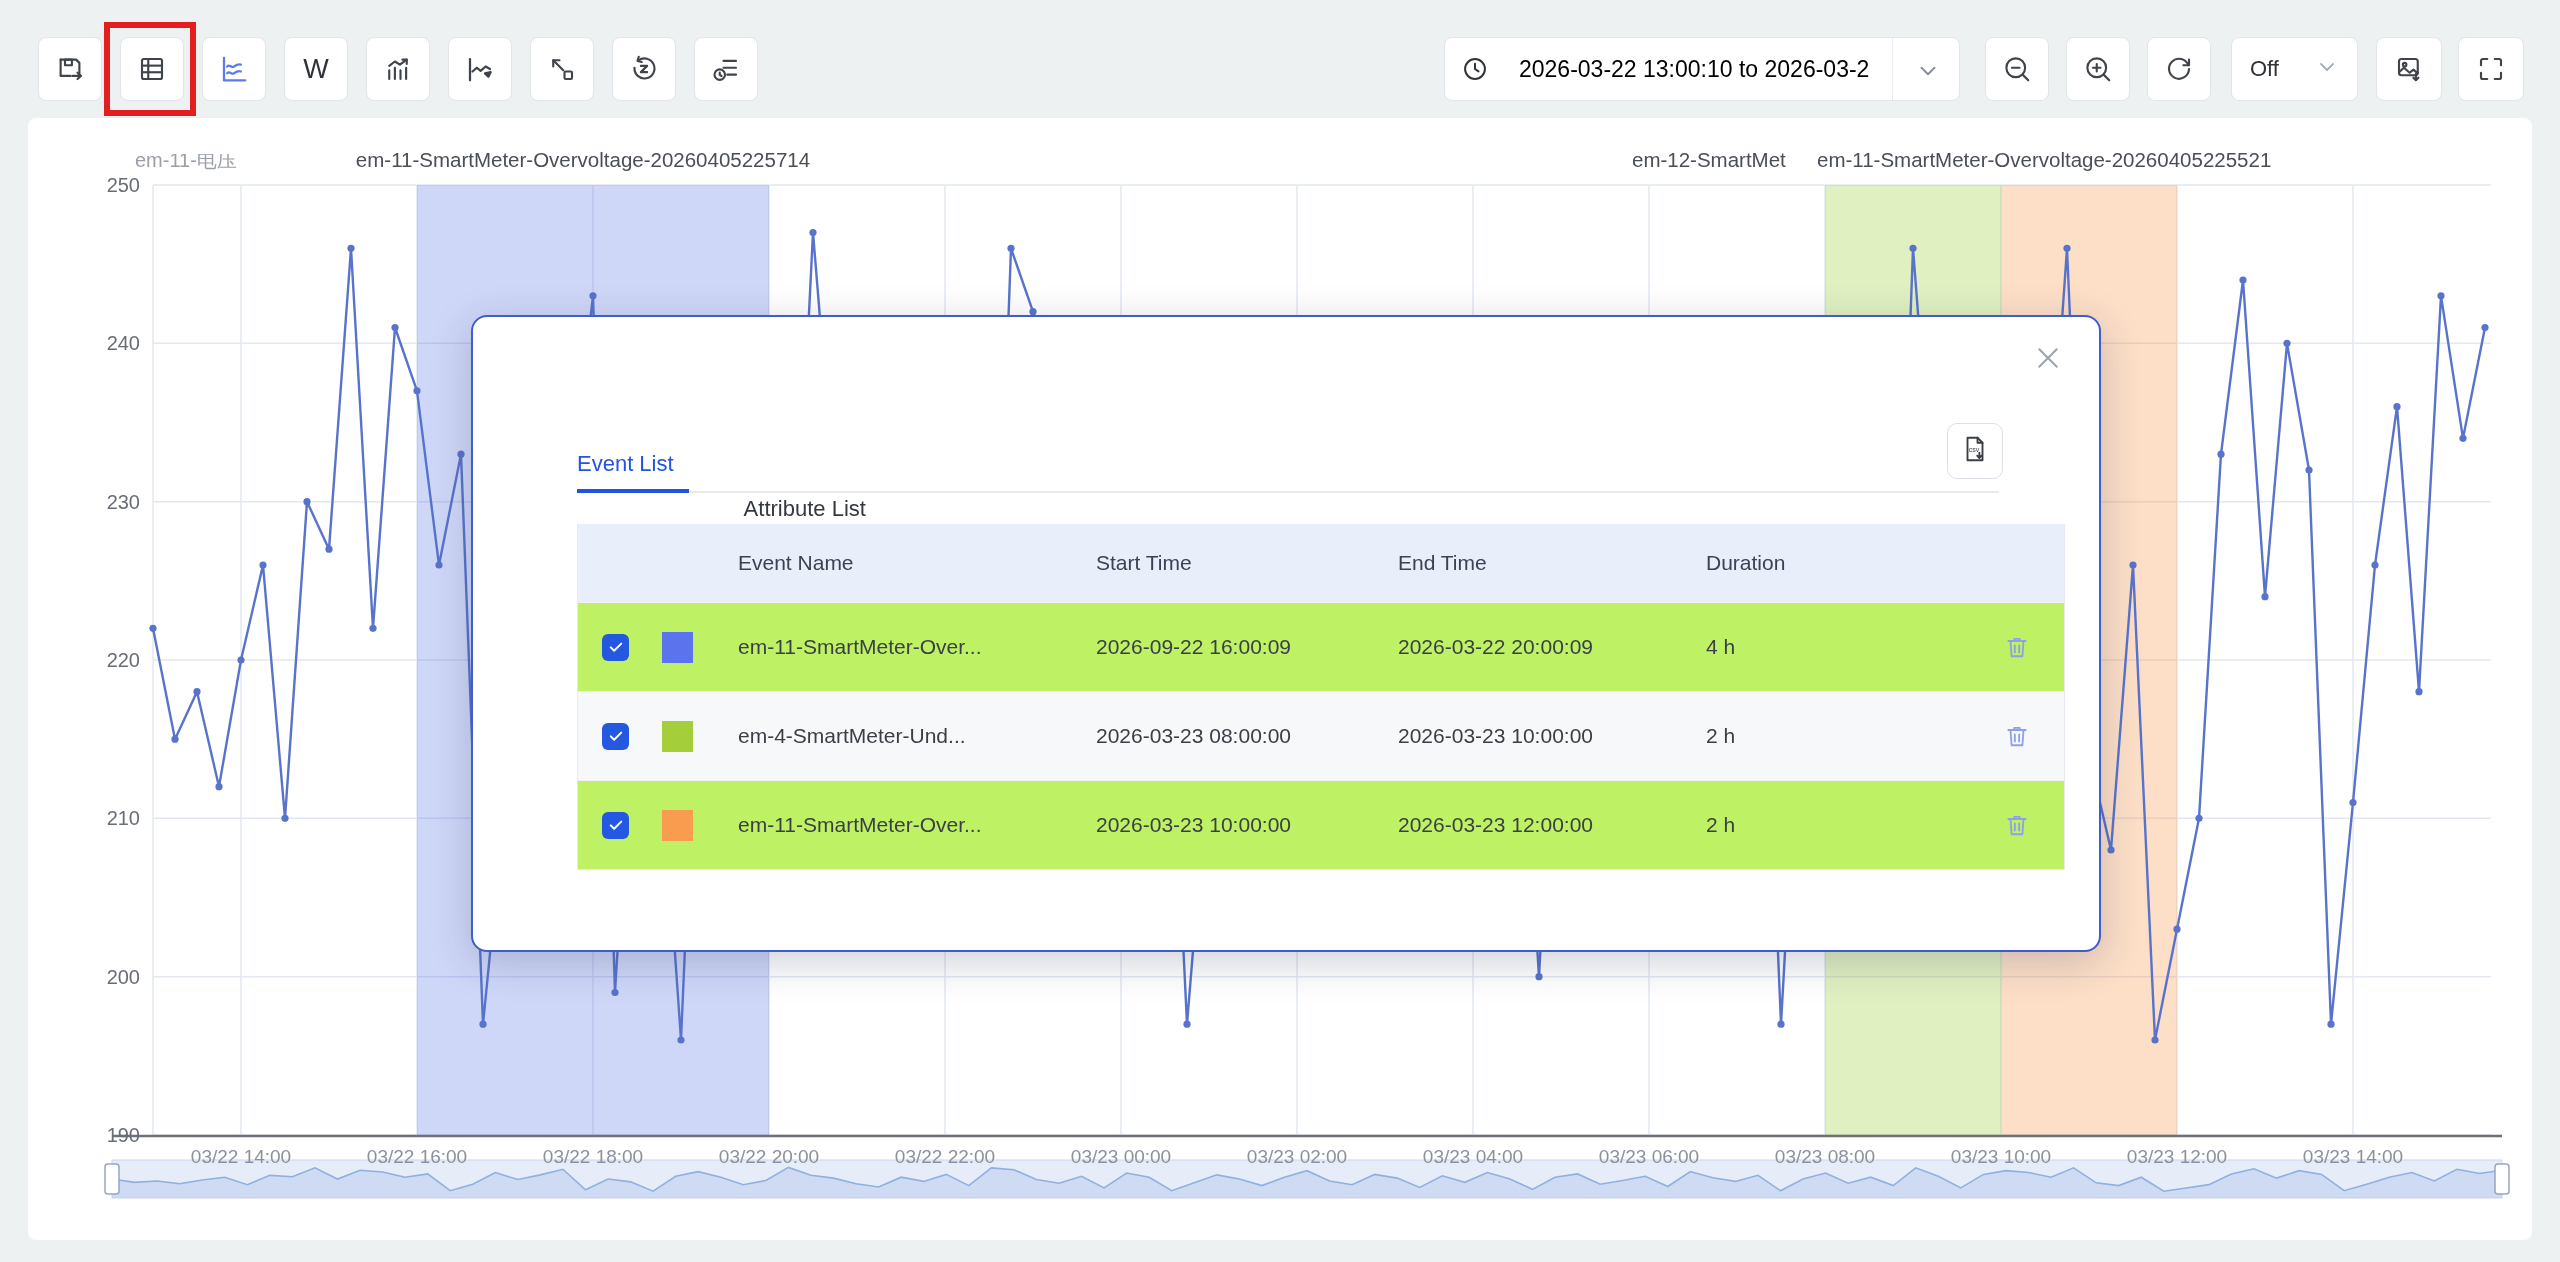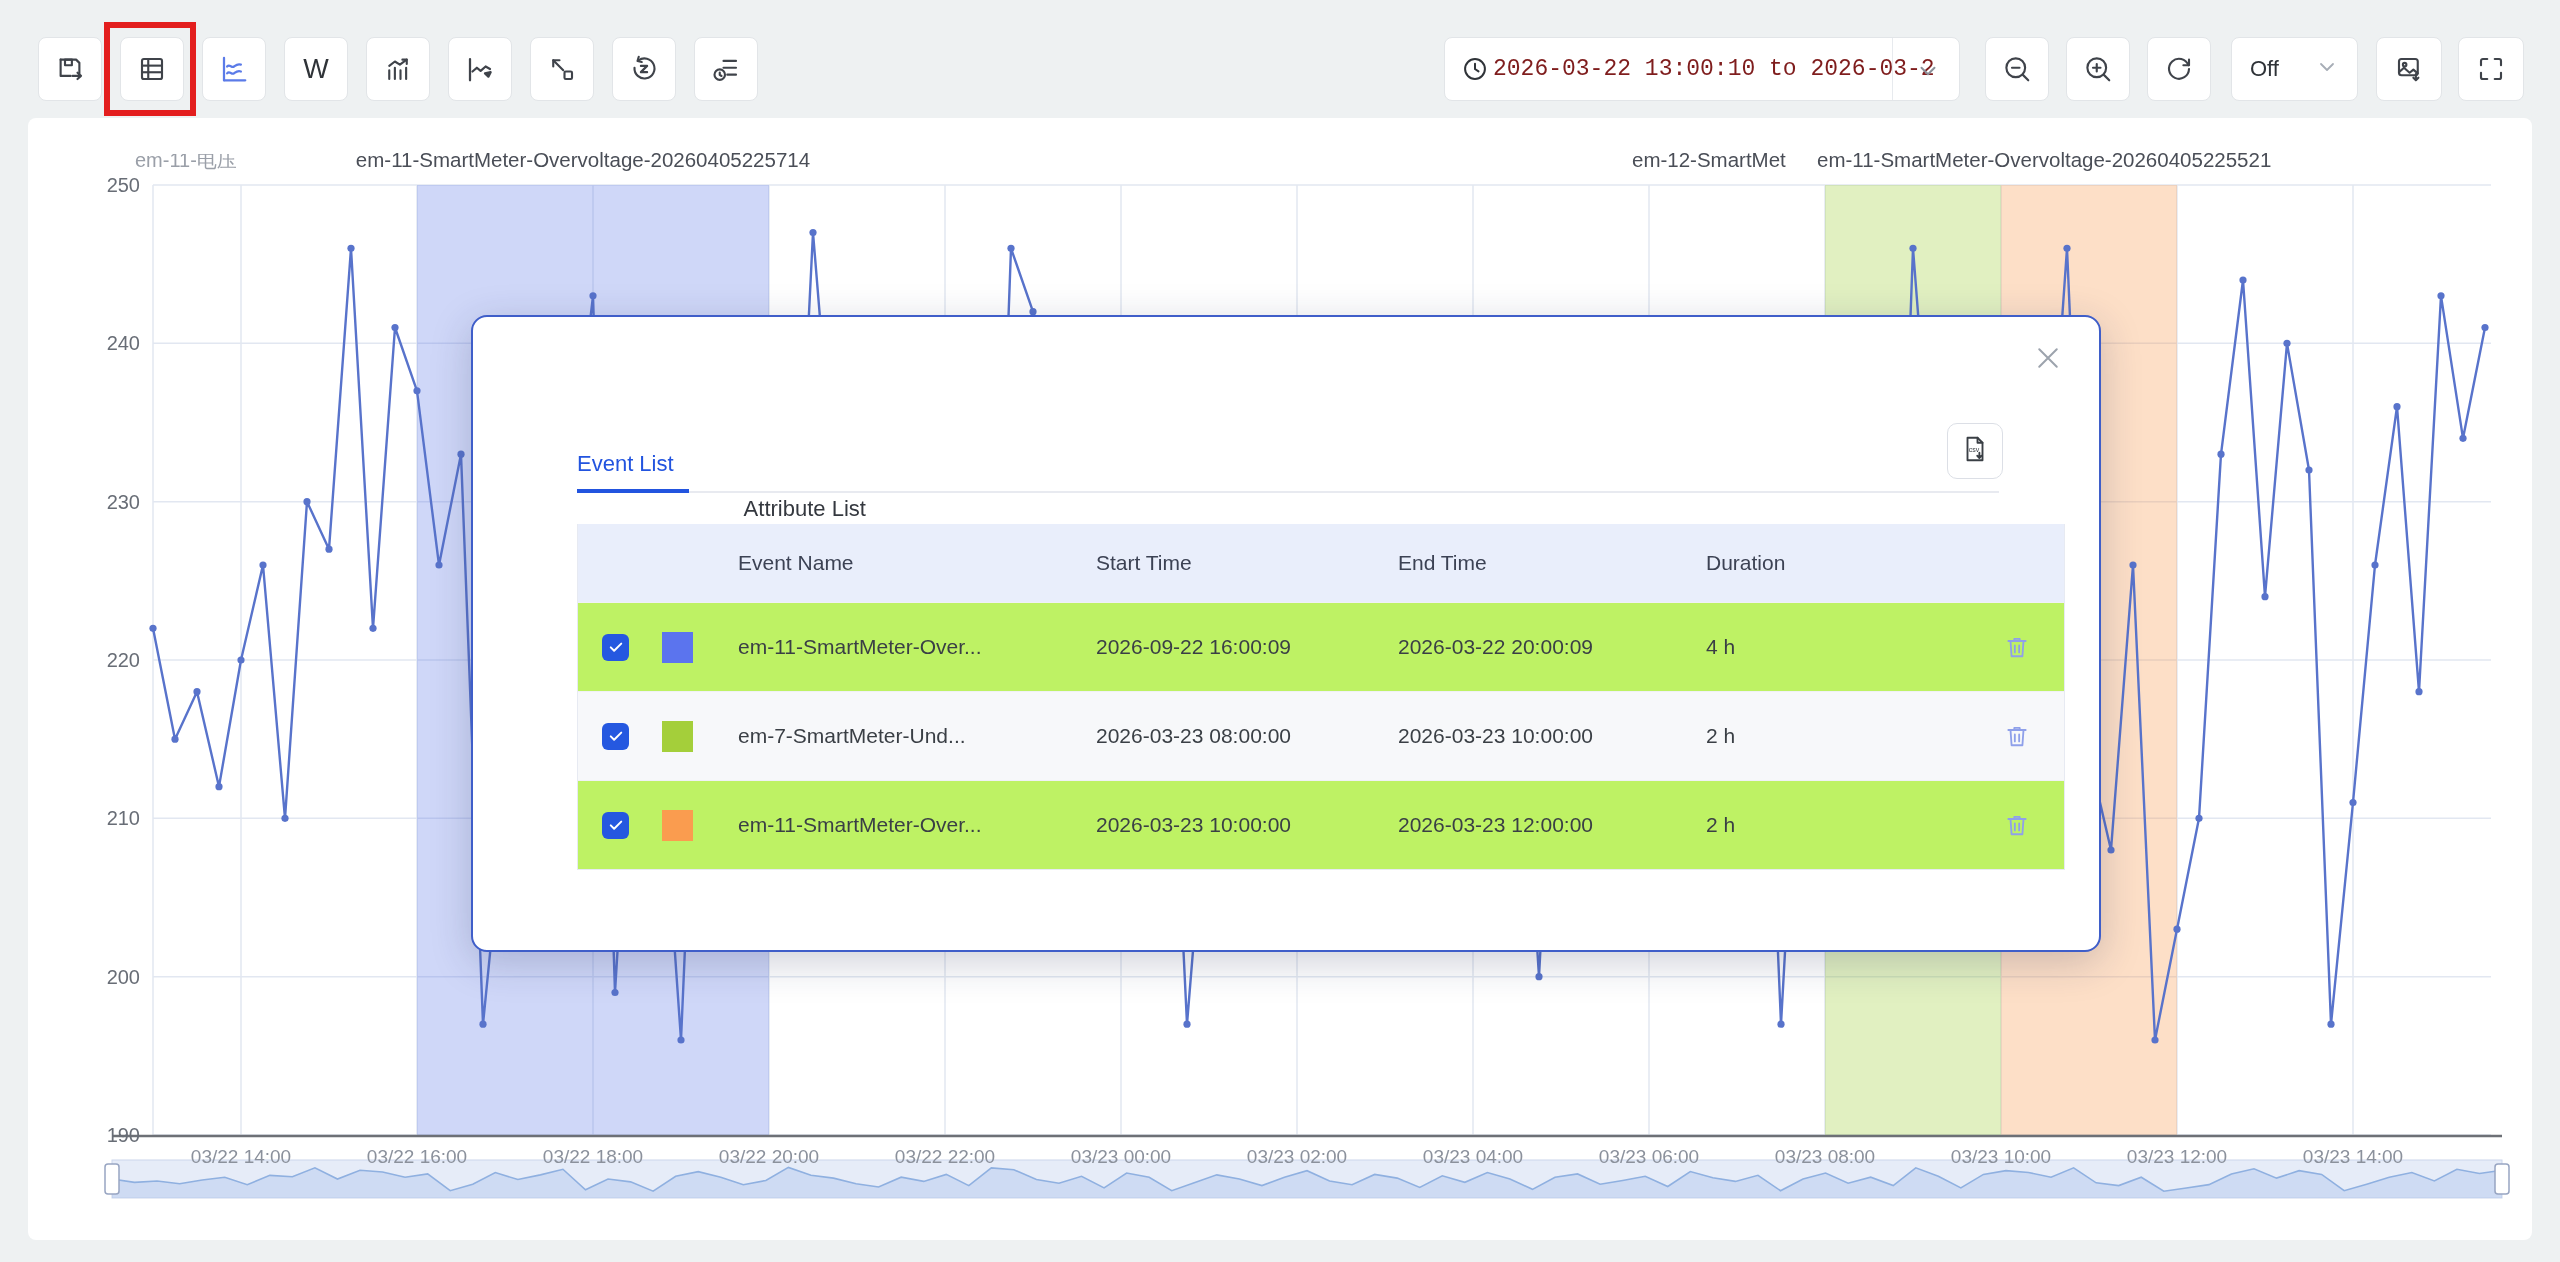--- a/index.html
+++ b/index.html
@@ -20,21 +20,21 @@
   .w-label{font-size:27px;color:#2f3338;}
   .annot{
     position:absolute;left:104px;top:22px;width:92px;height:94px;
     border:6px solid #e31e1e;box-sizing:border-box;pointer-events:none;
   }
   .datefield{
     position:absolute;left:1444px;top:37px;width:516px;height:64px;background:#fff;
     border:1px solid #e2e5e8;border-radius:8px;box-sizing:border-box;
     display:flex;align-items:center;cursor:pointer;
   }
-  .datefield .dtext{font-size:23px;color:#7f1d1d;margin-left:4px;white-space:nowrap;font-family:Liberation Mono, monospace;}
+  .datefield .dtext{font-size:23px;color:#000000;margin-left:30px;white-space:nowrap;}
   .datefield .clock{margin-left:16px;display:flex;}
   .datefield .sep{position:absolute;right:66px;top:0;bottom:0;width:1px;background:#e7eaee;}
   .datefield .chev{position:absolute;right:18px;top:20px;}
   .offbtn{
     position:absolute;left:2231px;top:37px;width:127px;height:64px;background:#fff;
     border:1px solid #e2e5e8;border-radius:8px;box-sizing:border-box;
     display:flex;align-items:center;justify-content:space-between;padding:0 18px;cursor:pointer;
   }
   .offbtn .otext{font-size:22px;color:#2f3338;}
   
@@ -483,21 +483,21 @@
           <div>
             <span class="checkbox">
               <svg width="18" height="18" viewBox="0 0 24 24" fill="none" stroke="#fff" stroke-width="2.6" stroke-linecap="round" stroke-linejoin="round">
                 <path d="M5 12.5l4.5 4.5L19 7.5"></path>
               </svg>
             </span>
           </div>
           <div>
             <span class="swatch" style="background:#a4cf3a"></span>
           </div>
-          <div>em-7-SmartMeter-Und...</div>
+          <div>em-4-SmartMeter-Und...</div>
           <div>2026-03-23 08:00:00</div>
           <div>2026-03-23 10:00:00</div>
           <div>2 h</div>
           <div class="c-del">
             <span class="trash">
               <svg width="26" height="26" viewBox="0 0 24 24" fill="none" stroke="#8fa0ea" stroke-width="1.7" stroke-linecap="round" stroke-linejoin="round">
                 <path d="M4 6.5h16M9.5 6.5V4.5h5v2M6 6.5l1 14h10l1-14"></path>
                 <path d="M10 10.5v6.5M14 10.5v6.5"></path>
               </svg>
             </span>

